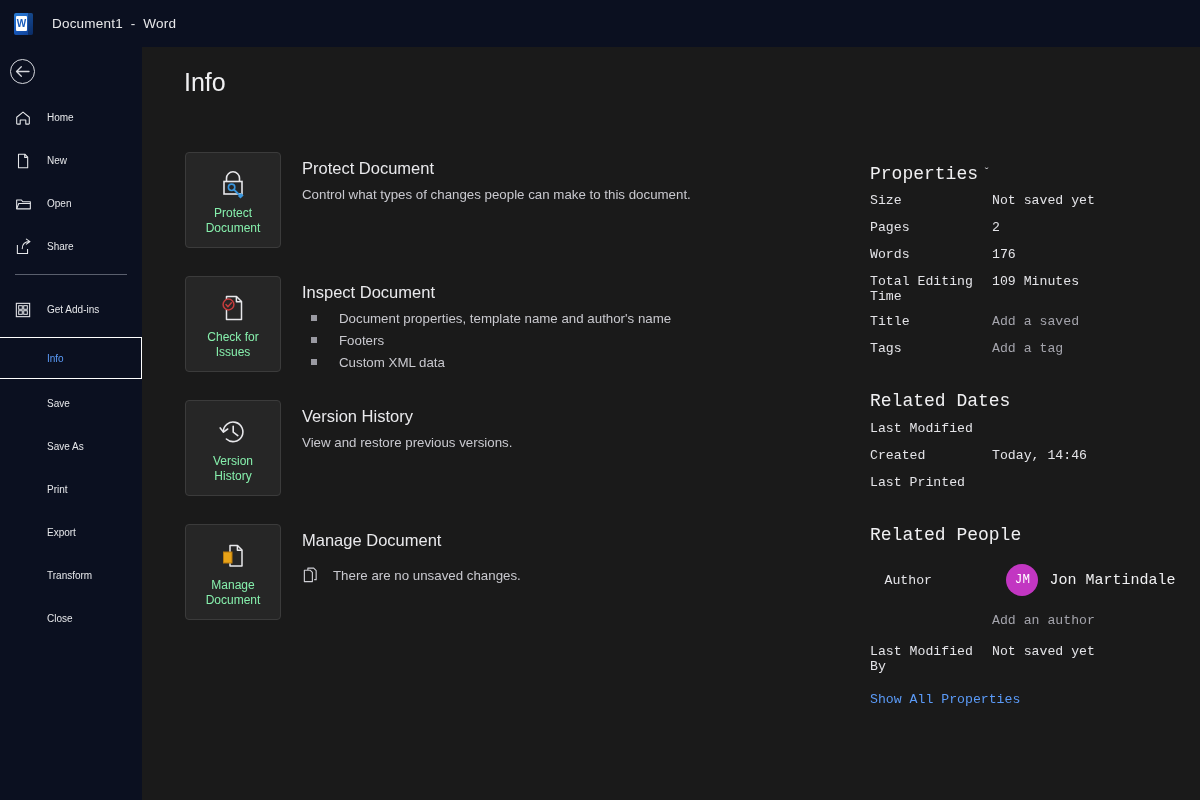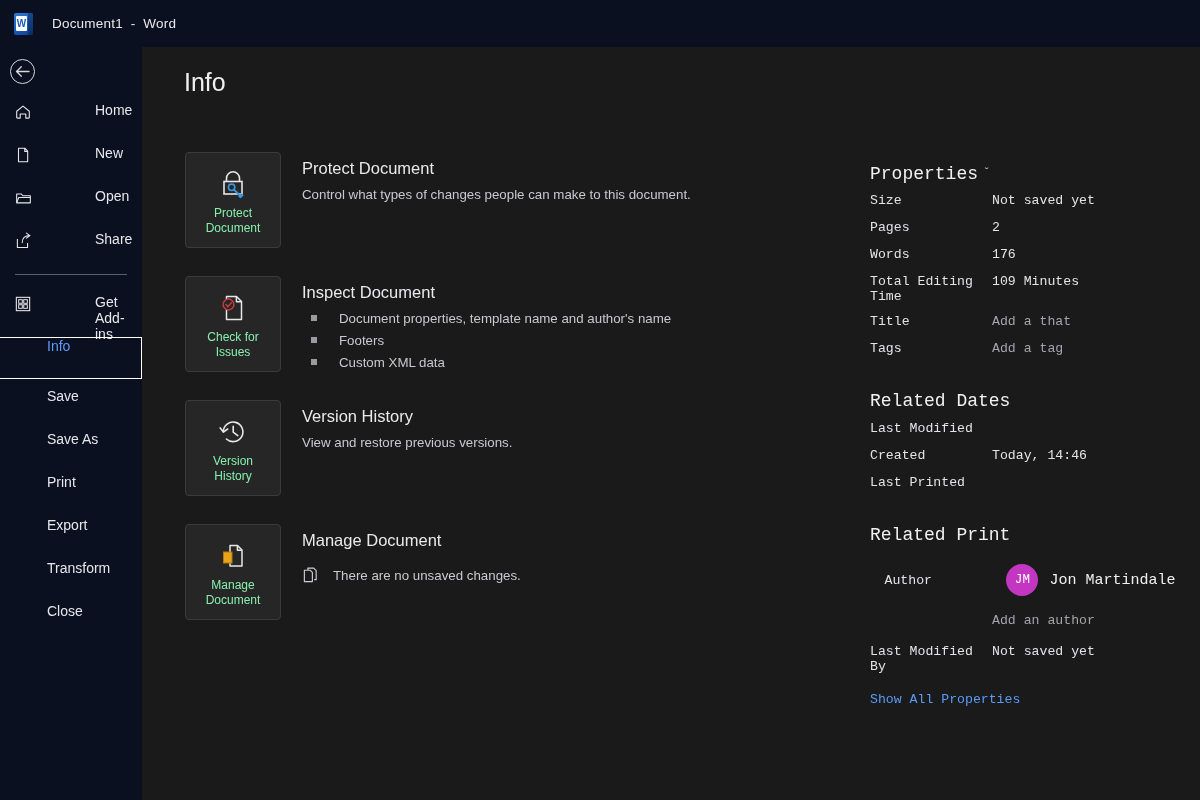--- a/index.html
+++ b/index.html
@@ -44,23 +44,23 @@
     background: #0b1020;
   }
   .backbtn {
     position: absolute; left: 10px; top: 12px;
     width: 25px; height: 25px; border: 1.4px solid #d6d8dd; border-radius: 50%;
     display: flex; align-items: center; justify-content: center;
     cursor: pointer;
   }
   .navlist { position: absolute; left: 0; top: 55px; width: 142px; }
   .navitem {
-    position: relative; display: flex; 
+    position: relative; display: flex; align-items: center;
     height: 31px; margin-bottom: 12px; padding-left: 13px;
-    color: #e6e7ea; font-size: 14px; cursor: pointer; gap: 48px;
+    color: #e6e7ea; font-size: 10px; cursor: pointer;
   }
   .navitem .ico {
     width: 20px; height: 20px; margin-right: 14px; flex: 0 0 auto;
     display: flex; align-items: center; justify-content: center;
   }
   .navitem.no-icon { padding-left: 47px; }
   .navitem.selected {
     border: 1px solid #ffffff; color: #5b9bf8; height: 42px;
     margin-left: -1px; width: 143px; margin-bottom: 9px;
   }
@@ -353,21 +353,21 @@
       <div class="prow">
         <span class="plabel">Words</span>
         <span class="pvalue">176</span>
       </div>
       <div class="prow">
         <span class="plabel">Total Editing Time</span>
         <span class="pvalue">109 Minutes</span>
       </div>
       <div class="prow">
         <span class="plabel">Title</span>
-        <span class="pvalue ph">Add a that</span>
+        <span class="pvalue ph">Add a saved</span>
       </div>
       <div class="prow">
         <span class="plabel">Tags</span>
         <span class="pvalue ph">Add a tag</span>
       </div>
 
       <div class="spacer-lg"></div>
 
       <div class="sub-head">Related Dates</div>
       <div class="prow">
@@ -378,21 +378,21 @@
         <span class="plabel">Created</span>
         <span class="pvalue">Today, 14:46</span>
       </div>
       <div class="prow">
         <span class="plabel">Last Printed</span>
         <span class="pvalue"></span>
       </div>
 
       <div class="spacer-lg"></div>
 
-      <div class="sub-head">Related Print</div>
+      <div class="sub-head">Related People</div>
 
       <div class="author-row">
         <span class="lbl">Author</span>
         <span class="avatar" style="background: rgb(194, 54, 194);">JM</span>
         <span class="author-name">Jon Martindale</span>
       </div>
 
       <div class="addauthor" style="margin-top:17px;">Add an author</div>
 
       <div class="prow" style="margin-top:16px;">

